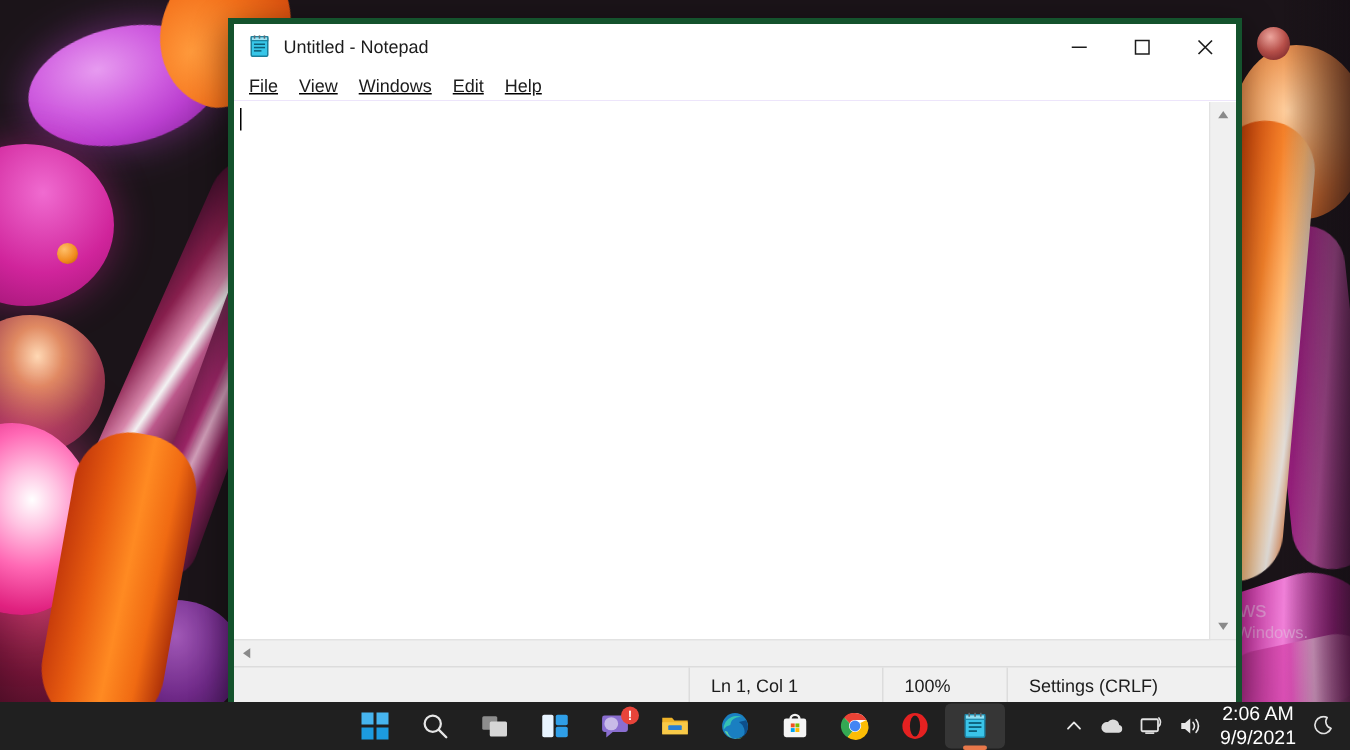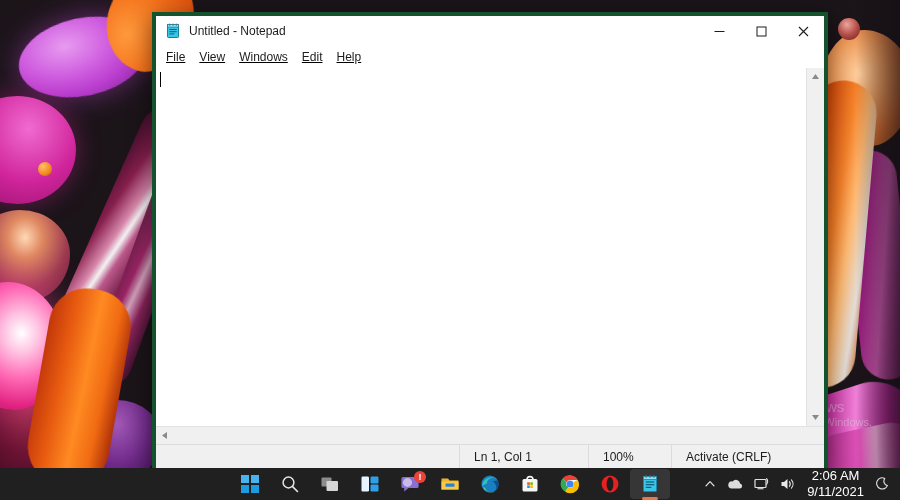--- a/index.html
+++ b/index.html
@@ -504,21 +504,21 @@
           </svg>
       </div>
       <div class="hs-track"></div>
       <div class="hs-corner"></div>
     </div>
 
     <div class="statusbar">
       <div class="status-spacer"></div>
       <div class="status-cell ln">Ln 1, Col 1</div>
       <div class="status-cell zoom">100%</div>
-      <div class="status-cell eol">Activate (CRLF)</div>
+      <div class="status-cell eol">Settings (CRLF)</div>
     </div>
   </div>
 
   <div id="taskbar">
 
     <div id="taskbar-center">
 
       <div class="tb-app">
         <svg width="20" height="20" viewBox="0 0 20 20">
           <rect x="1" y="1" width="8" height="8" fill="#46b5ef"></rect>
@@ -644,21 +644,21 @@
       <div class="tray-item">
         <svg width="16" height="14" viewBox="0 0 16 14">
           <path d="M1.5 5 H4 L7.5 2 V12 L4 9 H1.5 Z" fill="#e8e8e8"></path>
           <path d="M9.4 4.6 A4 4 0 0 1 9.4 9.4" fill="none" stroke="#e8e8e8" stroke-width="1.1" stroke-linecap="round"></path>
           <path d="M11.4 2.8 A6.4 6.4 0 0 1 11.4 11.2" fill="none" stroke="#e8e8e8" stroke-width="1.1" stroke-linecap="round"></path>
         </svg>
       </div>
 
       <div id="clock">
         <div>2:06 AM</div>
-        <div>9/11/2021</div>
+        <div>9/9/2021</div>
       </div>
 
       <div class="tray-item">
         <svg width="14" height="14" viewBox="0 0 14 14">
           <path d="M9.8 1.4 A5.6 5.6 0 1 0 12.4 8.6 A4.6 4.6 0 0 1 9.8 1.4 Z" fill="none" stroke="#e2e2e2" stroke-width="1.1" stroke-linejoin="round"></path>
         </svg>
       </div>
 
     </div>
   </div>

